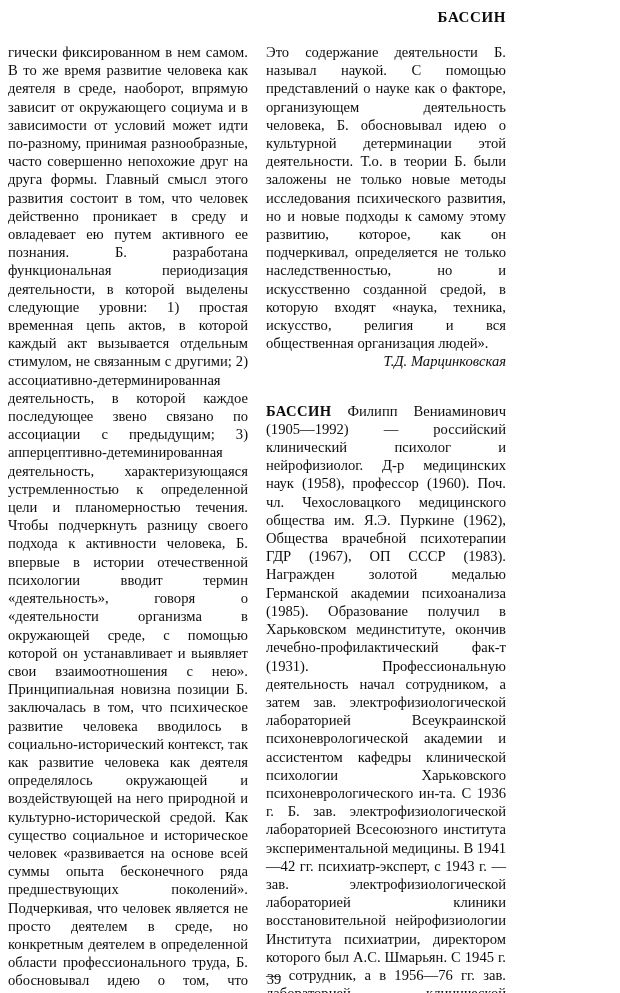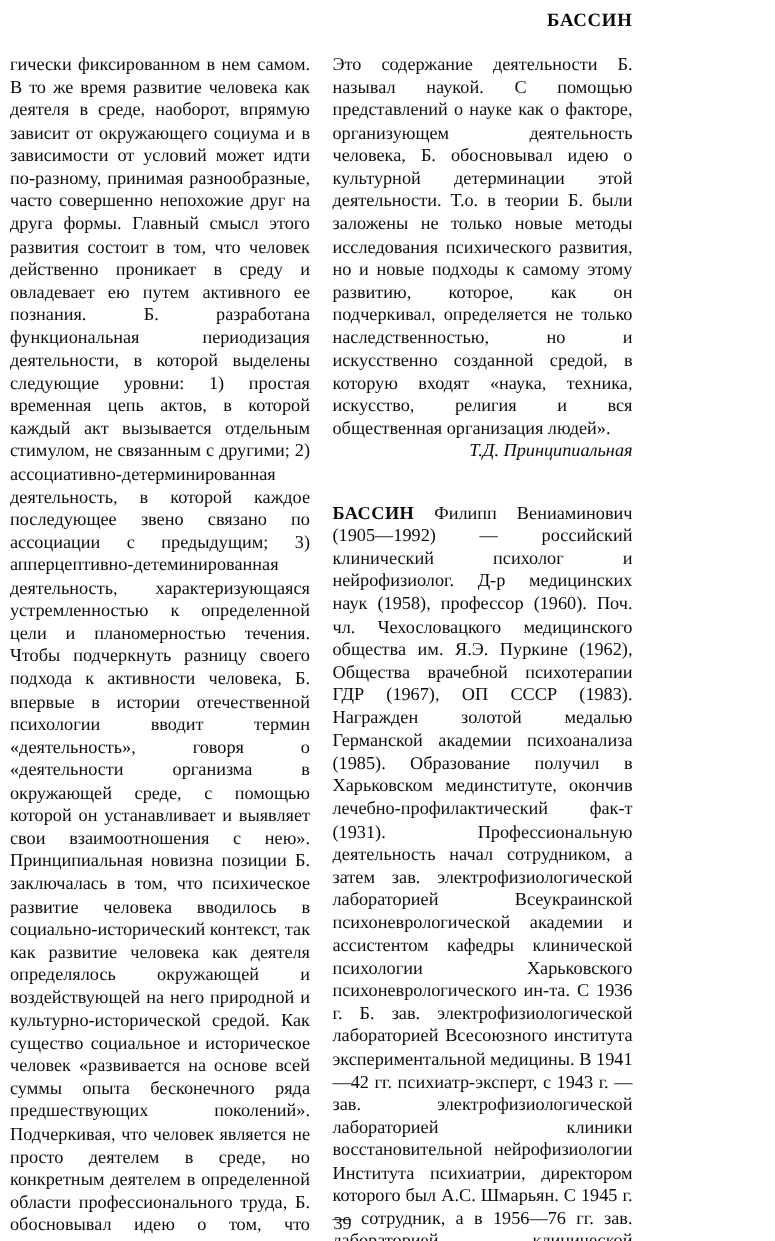--- a/index.html
+++ b/index.html
@@ -65,21 +65,21 @@
   <div class="running-head">БАССИН</div>
 
   <div class="columns">
 
     <div class="col">
       <p>гически фиксированном в нем самом. В то же время развитие человека как деятеля в среде, наоборот, впрямую зависит от окружающего социума и в зависимости от условий может идти по-разному, принимая разнообразные, часто совершенно непохожие друг на друга формы. Главный смысл этого развития состоит в том, что человек действенно проникает в среду и овладевает ею путем активного ее познания. Б. разработана функциональная периодизация деятельности, в которой выделены следующие уровни: 1) простая временная цепь актов, в которой каждый акт вызывается отдельным стимулом, не связанным с другими; 2) ассоциативно-детерминированная деятельность, в которой каждое последующее звено связано по ассоциации с предыдущим; 3) апперцептивно-детеминированная деятельность, характеризующаяся устремленностью к определенной цели и планомерностью течения. Чтобы подчеркнуть разницу своего подхода к активности человека, Б. впервые в истории отечественной психологии вводит термин «деятельность», говоря о «деятельности организма в окружающей среде, с помощью которой он устанавливает и выявляет свои взаимоотношения с нею». Принципиальная новизна позиции Б. заключалась в том, что психическое развитие человека вводилось в социально-исторический контекст, так как развитие человека как деятеля определялось окружающей и воздействующей на него природной и культурно-исторической средой. Как существо социальное и историческое человек «развивается на основе всей суммы опыта бесконечного ряда предшествующих поколений». Подчеркивая, что человек является не просто деятелем в среде, но конкретным деятелем в определенной области профессионального труда, Б. обосновывал идею о том, что деятельность опосредует взаимоотношения организма и среды. Важная роль этого опосредующего звена связана с тем, что любая деятельность, и тем более деятельность профессиональная, несет в себе необходимые для ее выполнения знания.</p>
     </div>
 
     <div class="col">
       <p>Это содержание деятельности Б. называл наукой. С помощью представлений о науке как о факторе, организующем деятельность человека, Б. обосновывал идею о культурной детерминации этой деятельности. Т.о. в теории Б. были заложены не только новые методы исследования психического развития, но и новые подходы к самому этому развитию, которое, как он подчеркивал, определяется не только наследственностью, но и искусственно созданной средой, в которую входят «наука, техника, искусство, религия и вся общественная организация людей».</p>
-      <p class="byline">Т.Д. Принципиальная</p>
+      <p class="byline">Т.Д. Марцинковская</p>
       <p class="entry"><span class="headword">БАССИН</span><span> Филипп Вениаминович (1905—1992) — российский клинический психолог и нейрофизиолог. Д-р медицинских наук (1958), профессор (1960). Поч. чл. Чехословацкого медицинского общества им. Я.Э. Пуркине (1962), Общества врачебной психотерапии ГДР (1967), ОП СССР (1983). Награжден золотой медалью Германской академии психоанализа (1985). Образование получил в Харьковском мединституте, окончив лечебно-профилактический фак-т (1931). Профессиональную деятельность начал сотрудником, а затем зав. электрофизиологической лабораторией Всеукраинской психоневрологической академии и ассистентом кафедры клинической психологии Харьковского психоневрологического ин-та. С 1936 г. Б. зав. электрофизиологической лабораторией Всесоюзного института экспериментальной медицины. В 1941—42 гг. психиатр-эксперт, с 1943 г. — зав. электрофизиологической лабораторией клиники восстановительной нейрофизиологии Института психиатрии, директором которого был А.С. Шмарьян. С 1945 г. — сотрудник, а в 1956—76 гг. зав. лабораторией клинической нейрофизиологии Института неврологии АМН СССР. С 1977 г. — консультант этого ин-та. В 1938 г. Б. защитил канд., а в 1957 — докт. дис.: «Изменение колебаний электрических потенциалов головного мозга при черепно-мозговых ранениях». Он автор большого количества научных работ и трех моно-</span></p>
     </div>
 
   </div>
 
   <div class="page-number">39</div>
 
 </div>
 
 </body></html>

